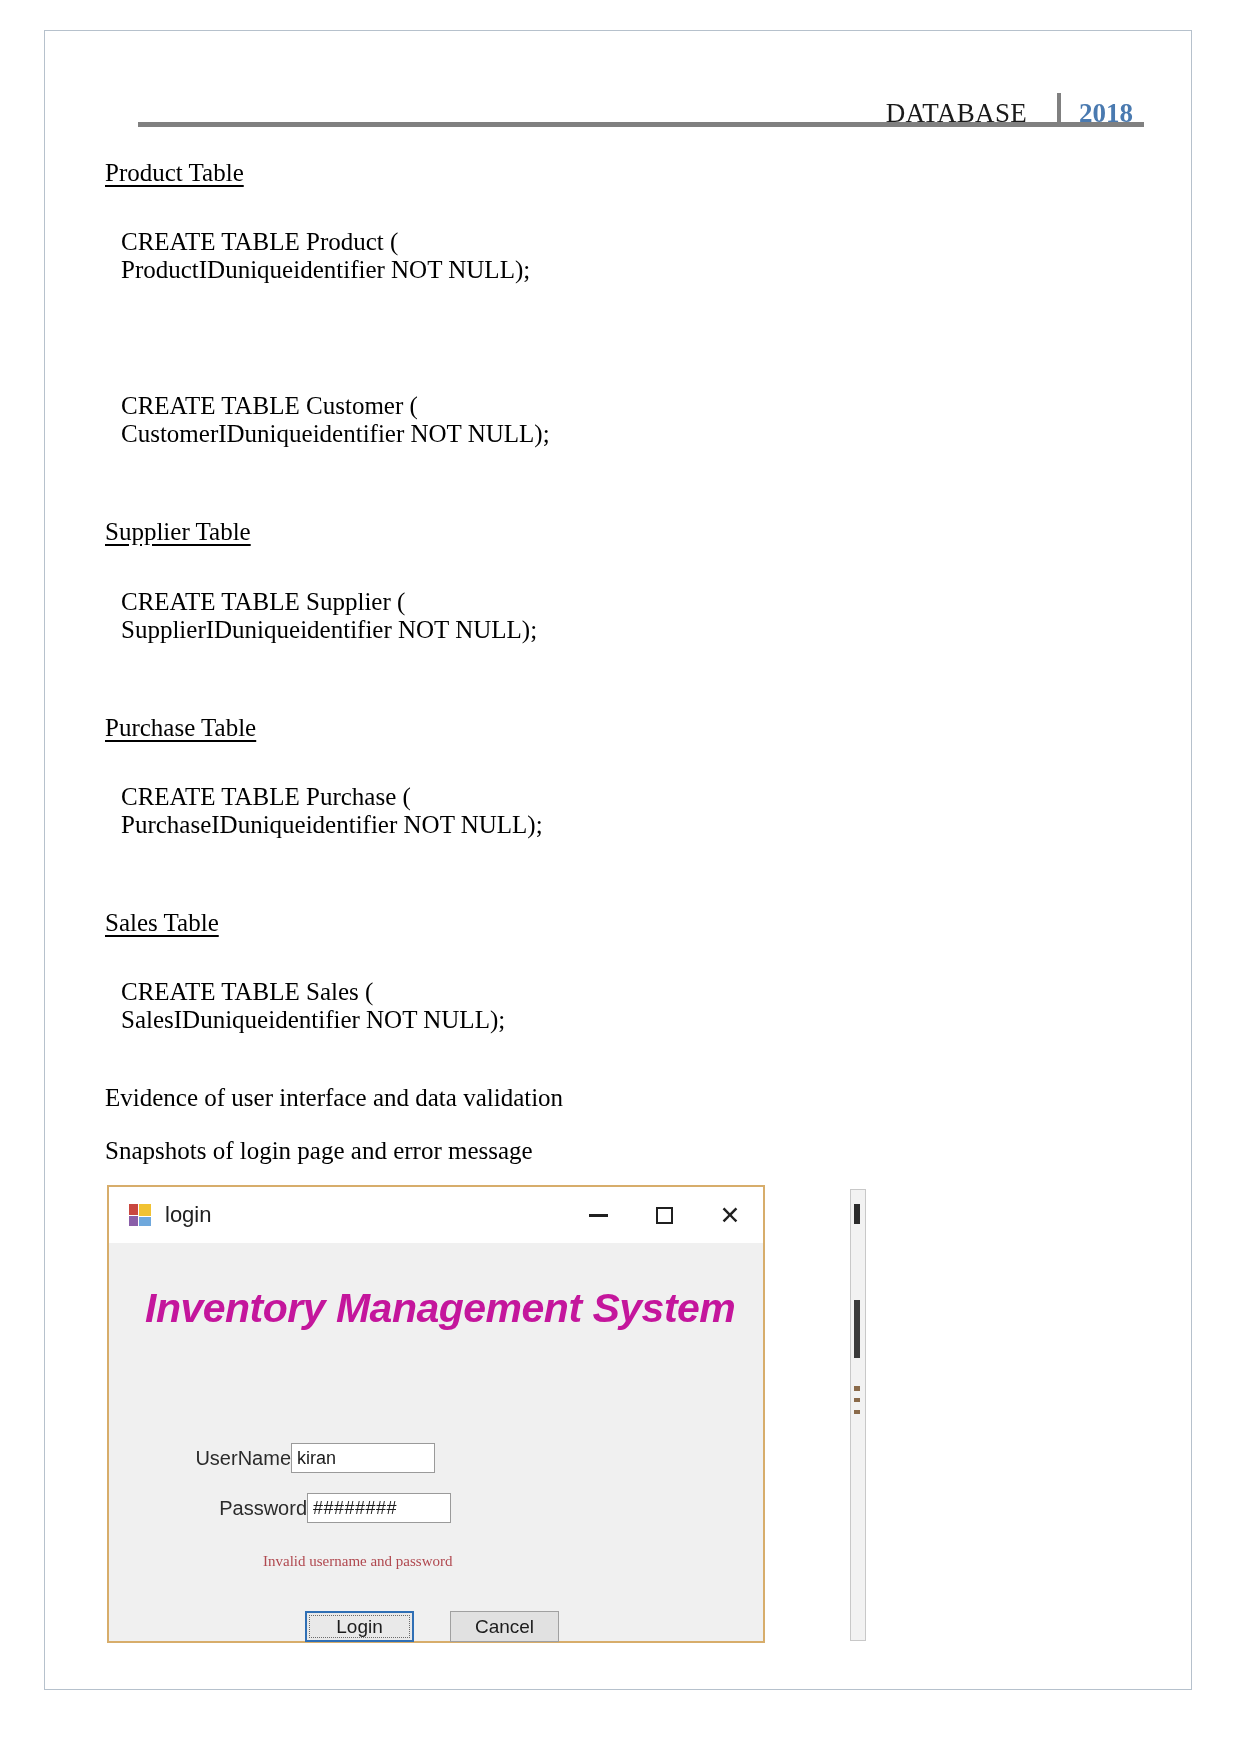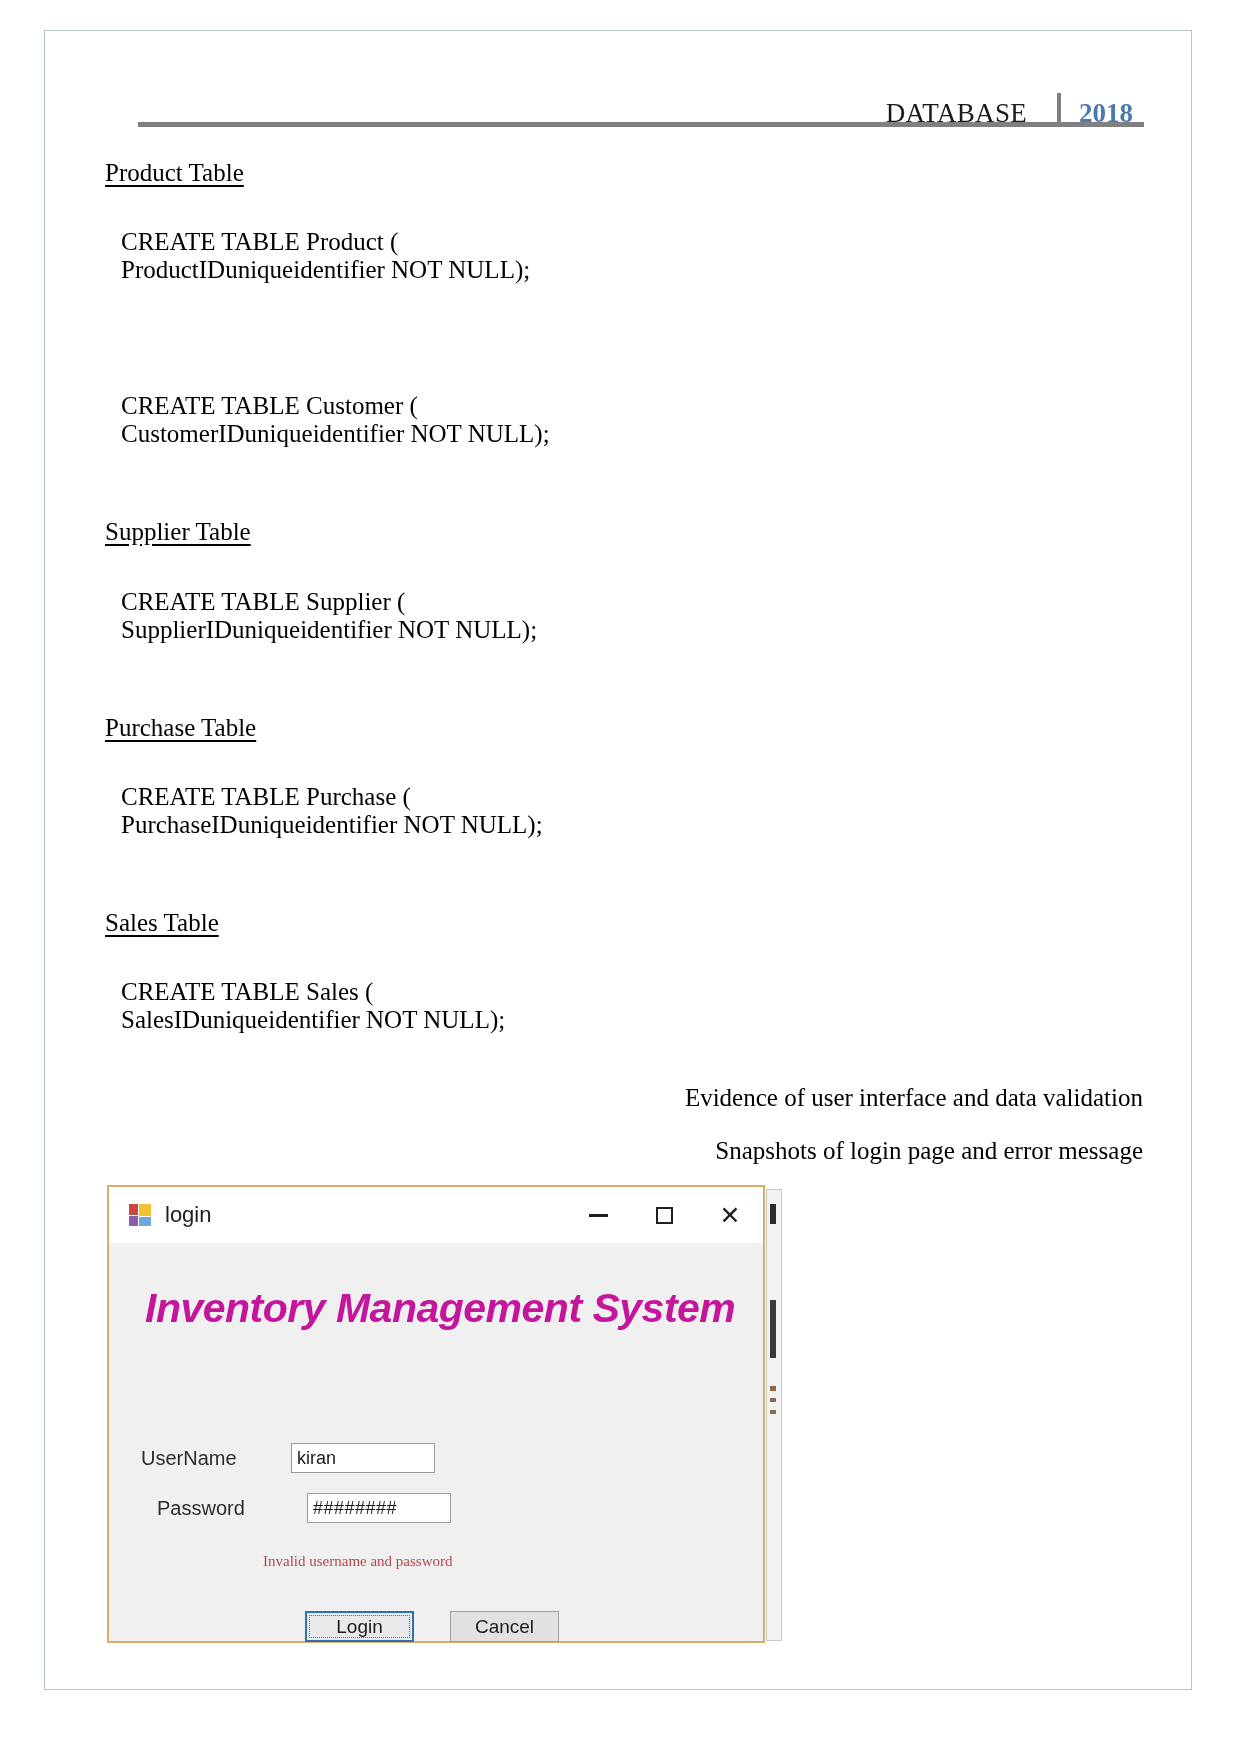--- a/index.html
+++ b/index.html
@@ -99,30 +99,31 @@
   .sql-block .ln { display: block; white-space: pre; }
 
   .sec-gap { height: 52px; }
 
   .plain-line {
     font-size: 25px;
     color: #000000;
     margin: 0;
     line-height: 1.3;
   }
-  .plain-line.first { padding-top: 32px; text-align: right; }
-  .plain-line.second { padding-top: 20px; text-align: right; }
+  .plain-line.first { padding-top: 32px; }
+  .plain-line.second { padding-top: 20px; }
 
   
   .shot-wrap {
     position: relative;
     margin-top: 18px;
     margin-left: 2px;
-    width: 675px;
+    width: 759px;
     height: 462px;
+    text-align: right;
   }
   
   .behind-window {
     position: absolute;
     right: 0;
     top: 4px;
     width: 14px;
     height: 450px;
     background: #f2f2f2;
     border: 1px solid #c8c8c8;

